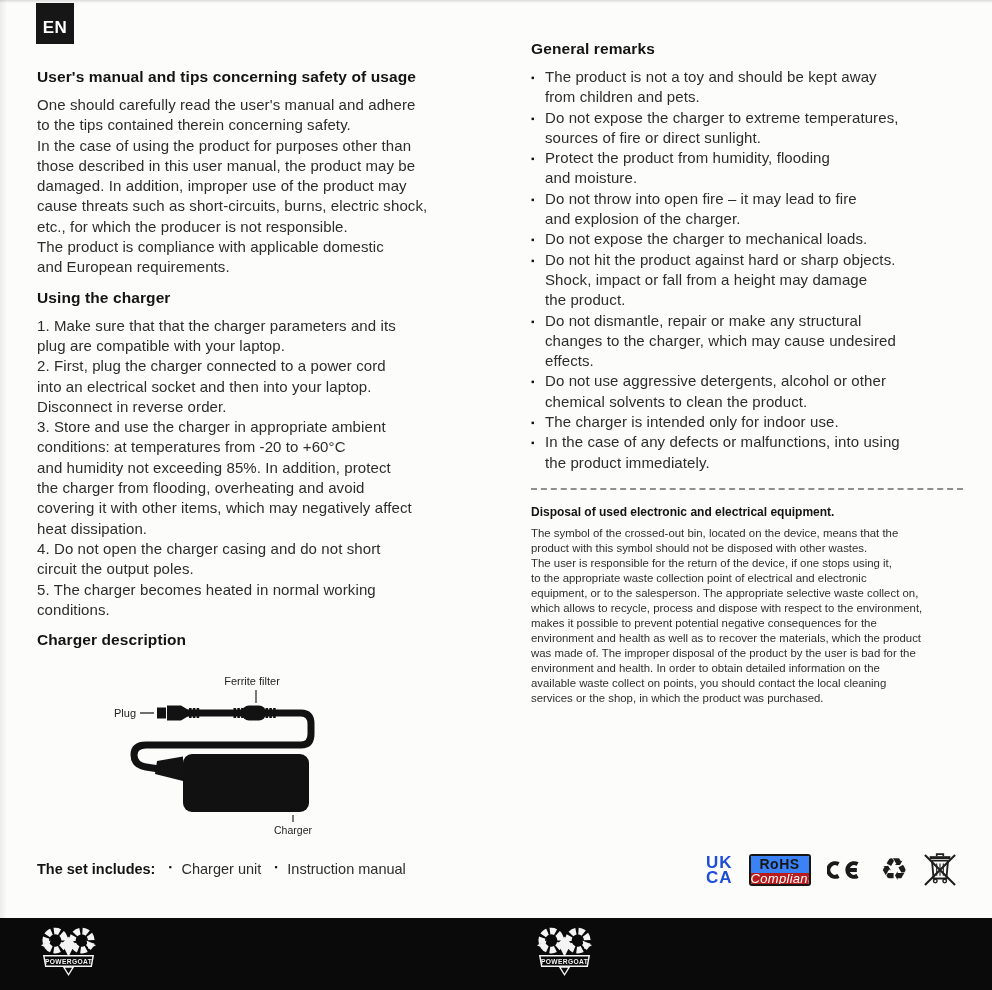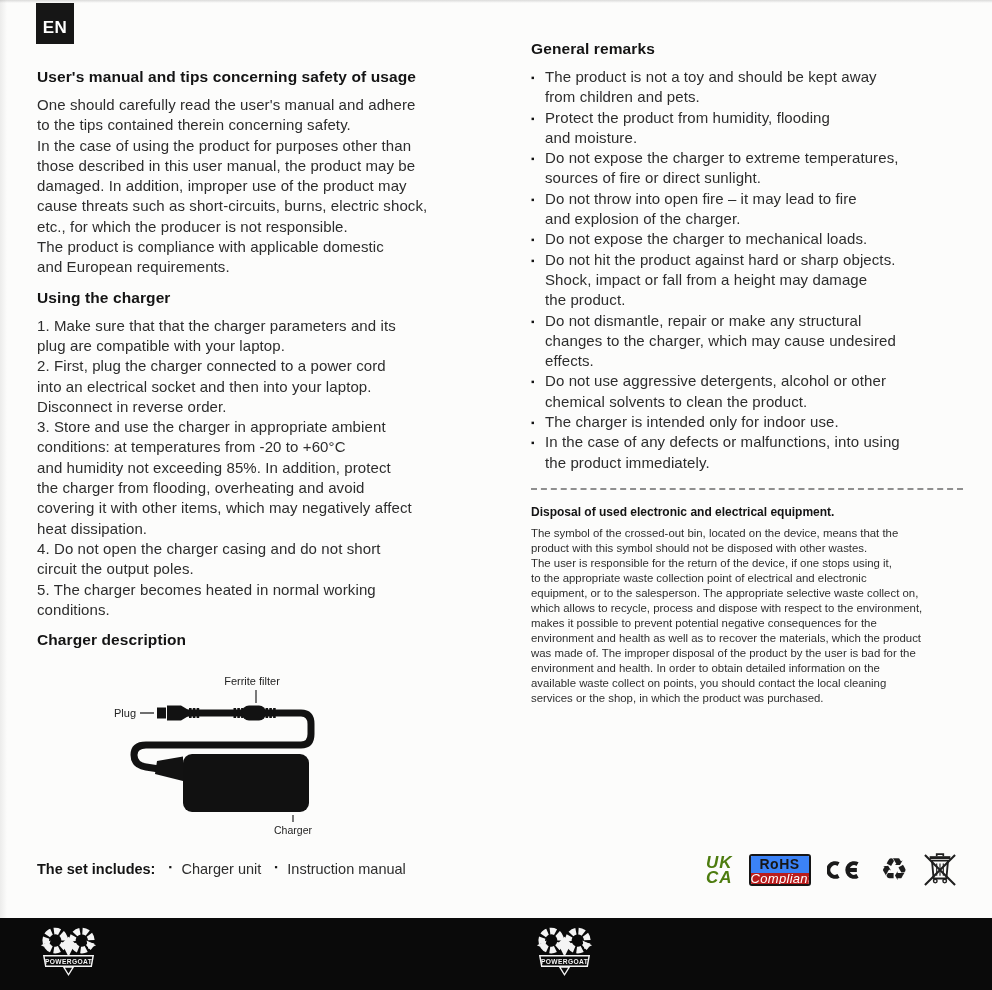--- a/index.html
+++ b/index.html
@@ -48,22 +48,22 @@
   .set-includes .lbl { font-weight:bold; color:#141414; }
   .set-includes .item { position:relative; margin-left:22px; }
   .set-includes .item::before {
     content:"▪"; position:absolute; left:-13px; top:1px; font-size:9px; color:#141414;
   }
 
   .cert-row {
     position:absolute; left:706px; top:851px; height:38px;
     display:flex; align-items:center; gap:16px;
   }
-  .ukca { font-weight:bold; font-size:17px; line-height:15px; color:#4d7c0f;
-          letter-spacing:1px; text-align:center;font-style:italic; }
+  .ukca { font-weight:bold; font-size:17px; line-height:15px; color:#1d4ed8;
+          letter-spacing:1px; text-align:center; }
   .rohs { border:2.5px solid #161616; border-radius:3px; width:62px; overflow:hidden;
           text-align:center; background:#fff; }
   .rohs-top { font-weight:bold; font-size:14px; line-height:16.5px; color:#161616;
               letter-spacing:.5px; background:#3b82f6; }
   .rohs-bottom { background:#b91c1c; color:#fff; font-size:13px; font-style:italic;
                  line-height:11.5px; letter-spacing:.3px; }
   .recycle-glyph { font-family:"DejaVu Sans", sans-serif; font-size:31px; line-height:1;
                    color:#1d1d1d; transform:translateY(-1px); }
 
   .footer-bar {
@@ -153,24 +153,24 @@
       <span class="item">Charger unit</span>
       <span class="item">Instruction manual</span>
     </div>
   </div>
 
   <div class="col-right">
     <div class="h-main">General remarks</div>
     <ul class="remarks">
       <li>The product is not a toy and should be kept away
 from children and pets.</li>
+      <li>Do not expose the charger to extreme temperatures,
+sources of fire or direct sunlight.</li>
       <li>Protect the product from humidity, flooding
 and moisture.</li>
-      <li>Do not expose the charger to extreme temperatures,
-sources of fire or direct sunlight.</li>
       <li>Do not throw into open fire – it may lead to fire
 and explosion of the charger.</li>
       <li>Do not expose the charger to mechanical loads.</li>
       <li>Do not hit the product against hard or sharp objects.
 Shock, impact or fall from a height may damage
 the product.</li>
       <li>Do not dismantle, repair or make any structural
 changes to the charger, which may cause undesired
 effects.</li>
       <li>Do not use aggressive detergents, alcohol or other

